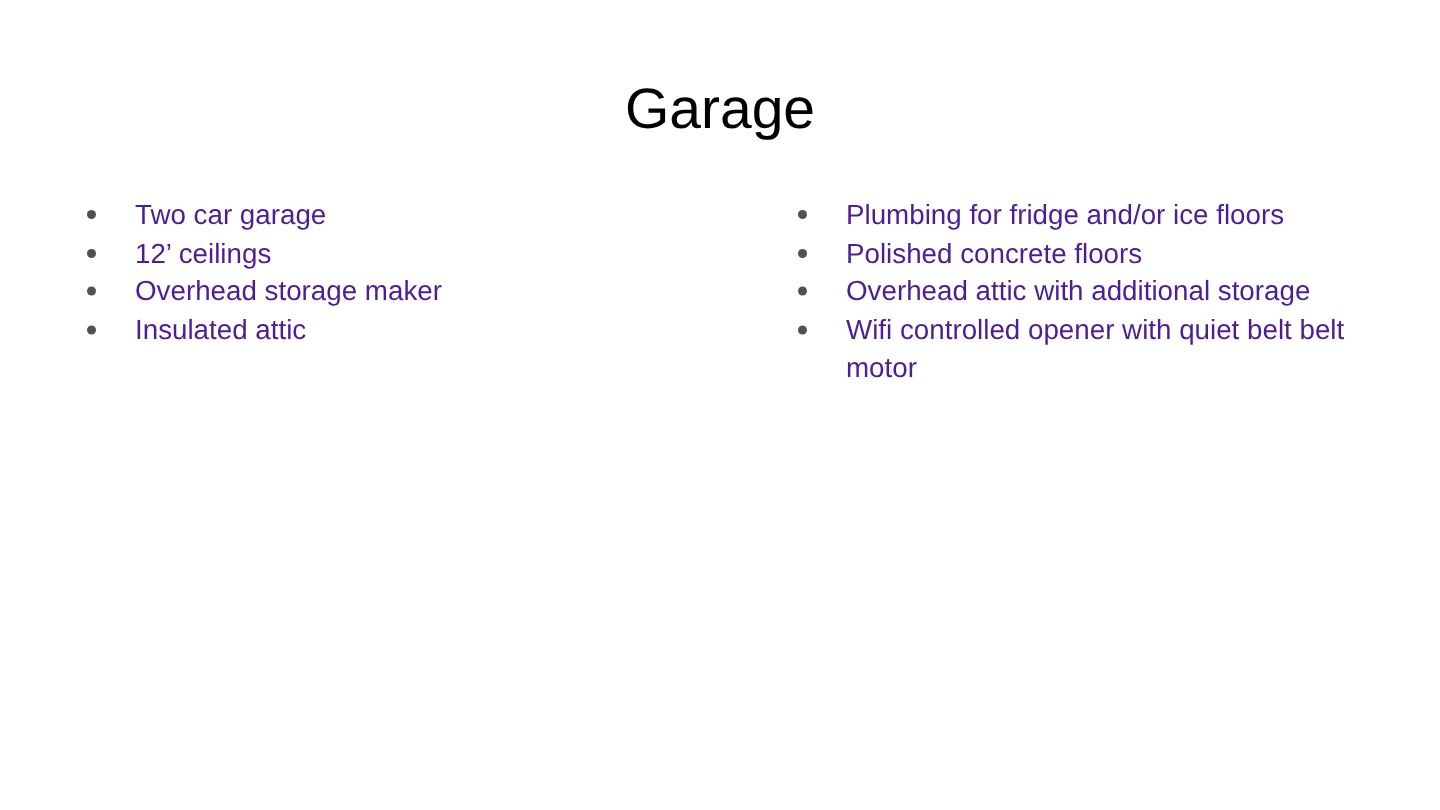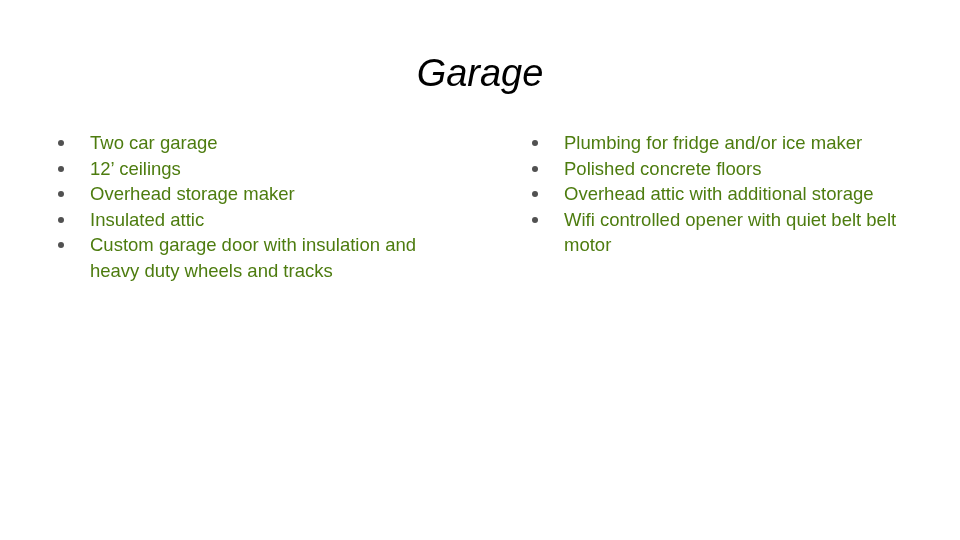--- a/index.html
+++ b/index.html
@@ -20,32 +20,31 @@
     top: 50px;
     left: 0;
     width: 960px;
     margin: 0;
     text-align: center;
     font-size: 38px;
     font-weight: 400;
     line-height: 46px;
     color: #000000;
     letter-spacing: 0;
-    font-style: italic;
   }
   ul.bullet-list {
     position: absolute;
     top: 130px;
     margin: 0;
     padding: 0;
     list-style: none;
     width: 408px;
     font-size: 18.5px;
     line-height: 25.5px;
-    color: #4d7c0f;
+    color: #4c1d95;
   }
   ul.bullet-list.left-col  { left: 54px; }
   ul.bullet-list.right-col { left: 528px; }
   ul.bullet-list li {
     position: relative;
     padding-left: 36px;
     margin: 0;
   }
   ul.bullet-list li::before {
     content: "";
@@ -63,23 +62,22 @@
 
 <div class="slide">
 
   <h1 class="slide-title">Garage</h1>
 
   <ul class="bullet-list left-col">
     <li>Two car garage</li>
     <li>12’ ceilings</li>
     <li>Overhead storage maker</li>
     <li>Insulated attic</li>
-    <li>Custom garage door with insulation and heavy duty wheels and tracks</li>
   </ul>
 
   <ul class="bullet-list right-col">
-    <li>Plumbing for fridge and/or ice maker</li>
+    <li>Plumbing for fridge and/or ice floors</li>
     <li>Polished concrete floors</li>
     <li>Overhead attic with additional storage</li>
     <li>Wifi controlled opener with quiet belt belt motor</li>
   </ul>
 
 </div>
 
 </body></html>

